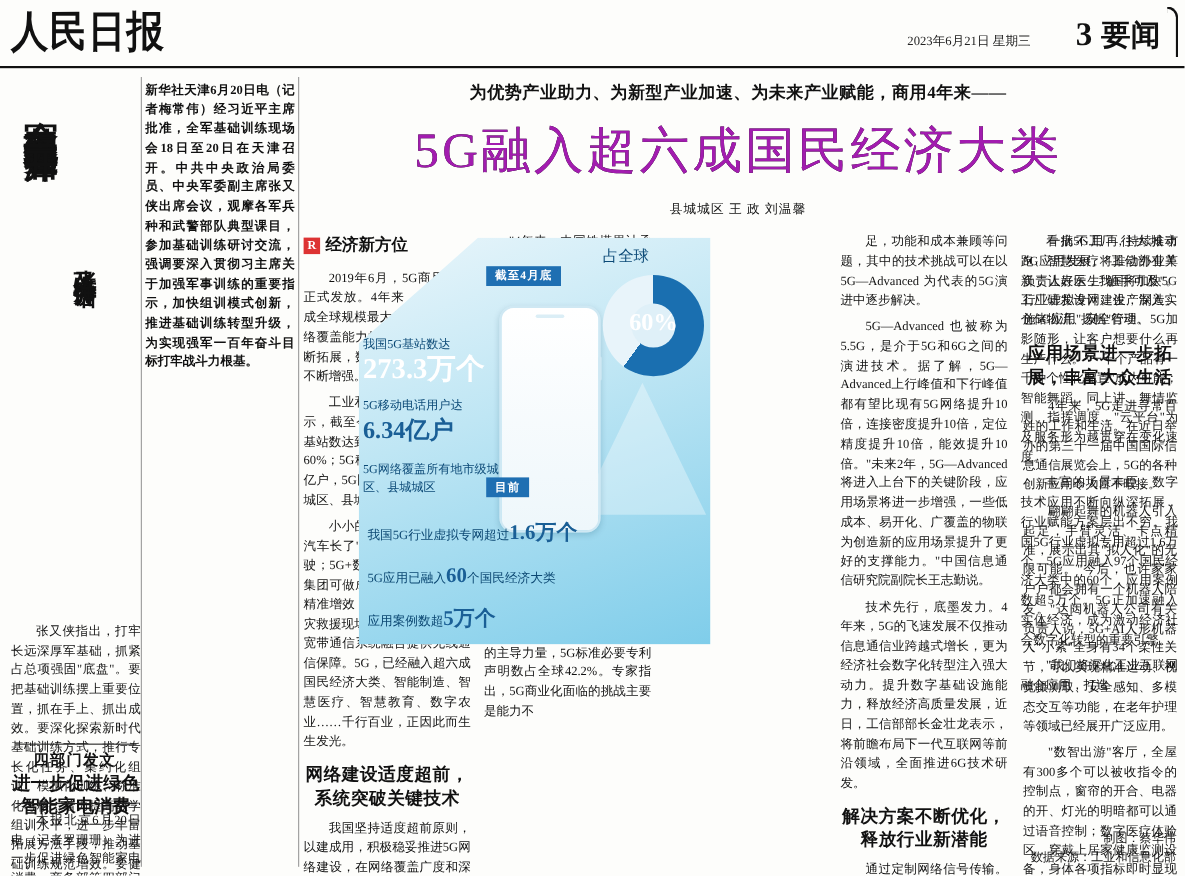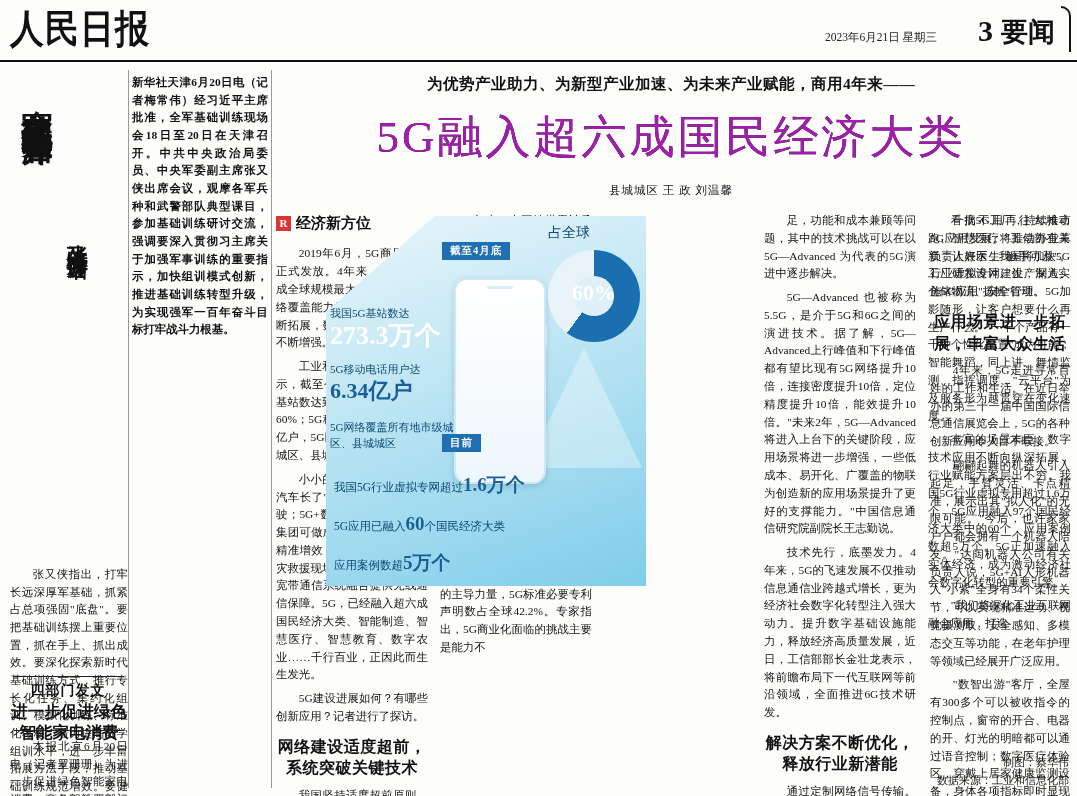--- a/index.html
+++ b/index.html
@@ -240,21 +240,20 @@
   <div class="bodycols">
 
     <div class="bcol bcol1">
       <div class="section-tag">
         <span class="tag-sq">R</span>
         <span>经济新方位</span>
       </div>
       <p>2019年6月，5G商用牌照正式发放。4年来，我国已建成全球规模最大的5G网络，网络覆盖能力持续提升，应用不断拓展，数字化发展支撑作用不断增强。</p>
       <p>工业和信息化部的统计显示，截至今年4月底，我国5G基站数达到273.3万个，占全球60%；5G移动电话用户达6.34亿户，5G网络覆盖所有地市级城区、县城城区。</p>
       <p>小小的通信算一体基站让汽车长了"眼睛"，实现智慧驾驶；5G+数字工厂不仅让钢铁集团可做成本降低、还能实现精准增效；极地科考、森林火灾救援现场、5G网和低轨卫星宽带通信系统融合提供无线通信保障。5G，已经融入超六成国民经济大类、智能制造、智慧医疗、智慧教育、数字农业……千行百业，正因此而生生发光。</p>
-      <p>5G建设进展如何？有哪些创新应用？记者进行了探访。</p>
       <h3>网络建设适度超前，系统突破关键技术</h3>
       <p>我国坚持适度超前原则，以建成用，积极稳妥推进5G网络建设，在网络覆盖广度和深度上大幅提升。</p>
     </div>
 
     <div class="bcol bcol2">
       <p>"4年来，中国铁塔累计承建5G基站189万个，96%的5G基站通过共享方式建设实现，高铁、地铁5G覆盖总里程近4万公里，重点场所室内5G覆盖面积超80亿平方米，节省行业投资1760亿元，减少碳排放2600万吨。"中国铁塔董事长张志勇说。</p>
       <p>中国移动总经理董昕表示，2023年公司计划新增36万个5G基站。"我们将深入实施'5G+'计划，创新部署算力网络、高效运营能力中心、推动信息化这一关键支撑核心为中国式现代化的重要增量。"</p>
       <p>网络建设离堡坚实基础，5G关键技术也实现历史性突破。</p>
       <p>我国目前已成为5G标准化的主导力量，5G标准必要专利声明数占全球42.2%。专家指出，5G商业化面临的挑战主要是能力不</p>
     </div>

